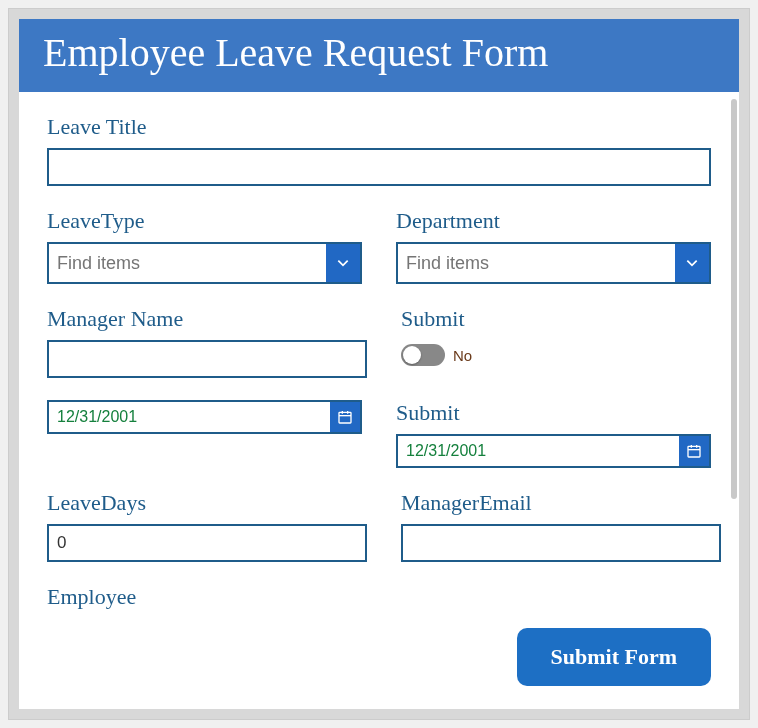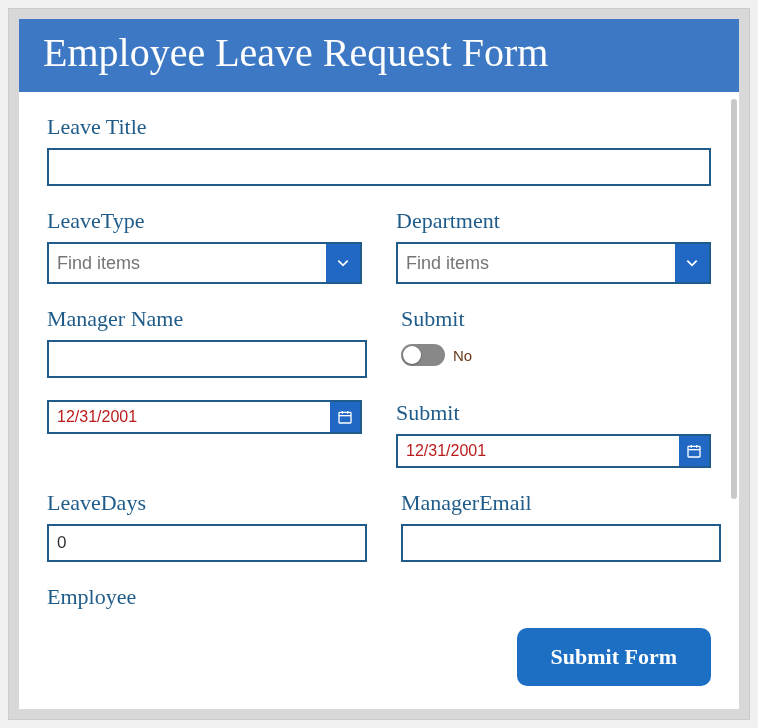--- a/index.html
+++ b/index.html
@@ -102,21 +102,21 @@
     border: 2px solid #1f5c8a;
     height: 34px;
     align-items: stretch;
   }
   .date-input {
     flex: 1;
     border: none;
     padding: 4px 8px;
     font-size: 16px;
     font-family: Arial, sans-serif;
-    color: #b91c1c;
+    color: #15803d;
     outline: none;
   }
   .date-btn {
     width: 30px;
     background: #2168c4;
     display: flex;
     align-items: center;
     justify-content: center;
     cursor: pointer;
   }

